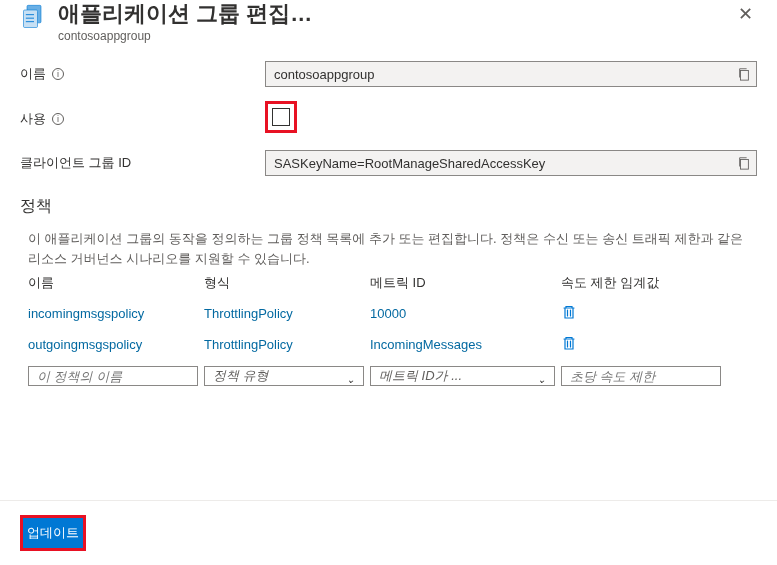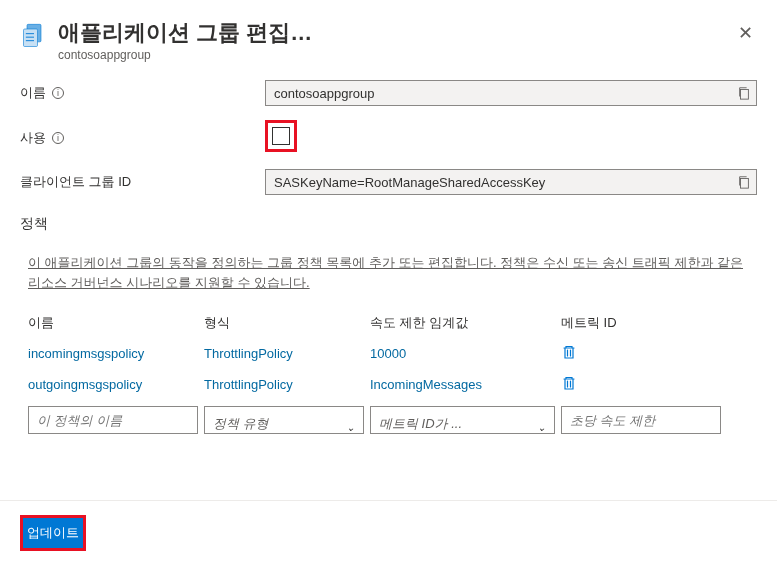--- a/index.html
+++ b/index.html
@@ -6,21 +6,21 @@
     body {
       font-family: "Segoe UI", "Malgun Gothic", sans-serif;
       font-size: 13px;
       color: #323130;
       background: #ffffff;
       width: 777px;
       height: 565px;
       position: relative;
     }
     .header {
-      padding: 20px 20px 8px 20px;
+      padding: 1px 20px 8px 20px;
       display: flex;
       align-items: flex-start;
       justify-content: space-between;
     }
     .header-left {
       display: flex;
       align-items: flex-start;
       gap: 10px;
     }
     .doc-icon {
@@ -103,31 +103,29 @@
       display: inline-block;
     }
     .checkbox {
       width: 18px;
       height: 18px;
       border: 1px solid #323130;
       background: #fff;
       display: block;
     }
     .section-title {
-      font-size: 14px;
-      color: #323130;
-      margin: 20px 0 20px 0;
+      font-size: 16px;
+      color: #323130;
+      margin: 20px 0 12px 0;
     }
     .section-desc {
       font-size: 13px;
       color: #605e5c;
       line-height: 1.5;
-      margin-bottom: 16px;
       padding-left: 8px;
-      text-decoration: underline;
     }
     .policy-table {
       width: 100%;
     }
     .policy-header, .policy-row, .policy-inputs {
       display: grid;
       grid-template-columns: 170px 160px 185px 160px 30px;
       align-items: center;
       gap: 6px;
       padding: 6px 8px;
@@ -140,21 +138,21 @@
     .policy-row {
       color: #0369a1;
     }
     .delete-icon {
       color: #0078d4;
       cursor: pointer;
       width: 16px;
       height: 16px;
     }
     .policy-inputs input, .policy-inputs .select-box {
-      height: 28px;
+      height: 20px;
       border: 1px solid #8a8886;
       padding: 0 8px;
       font-size: 13px;
       color: #605e5c;
       background: #fff;
       width: 100%;
       font-style: italic;
     }
     .select-box {
       display: flex;
@@ -261,22 +259,22 @@
     </div>
   </div>
 
   <div class="section-title">정책</div>
   <div class="section-desc">이 애플리케이션 그룹의 동작을 정의하는 그룹 정책 목록에 추가 또는 편집합니다. 정책은 수신 또는 송신 트래픽 제한과 같은 리소스 거버넌스 시나리오를 지원할 수 있습니다.</div>
 
   <div class="policy-table">
     <div class="policy-header">
       <div>이름</div>
       <div>형식</div>
+      <div>메트릭 ID</div>
       <div>속도 제한 임계값</div>
-      <div>메트릭 ID</div>
       <div></div>
     </div>
 
     <div class="policy-row">
       <div>incomingmsgspolicy</div>
       <div>ThrottlingPolicy</div>
       <div>10000</div>
       <div>
         <svg class="delete-icon" viewBox="0 0 16 16">
           <path d="M3 4 h10 M5 4 V2.5 h6 V4 M4 4 v10 h8 V4 M6.5 6 v6 M9.5 6 v6" stroke="#0078d4" stroke-width="1.2" fill="none" stroke-linecap="round"></path>

